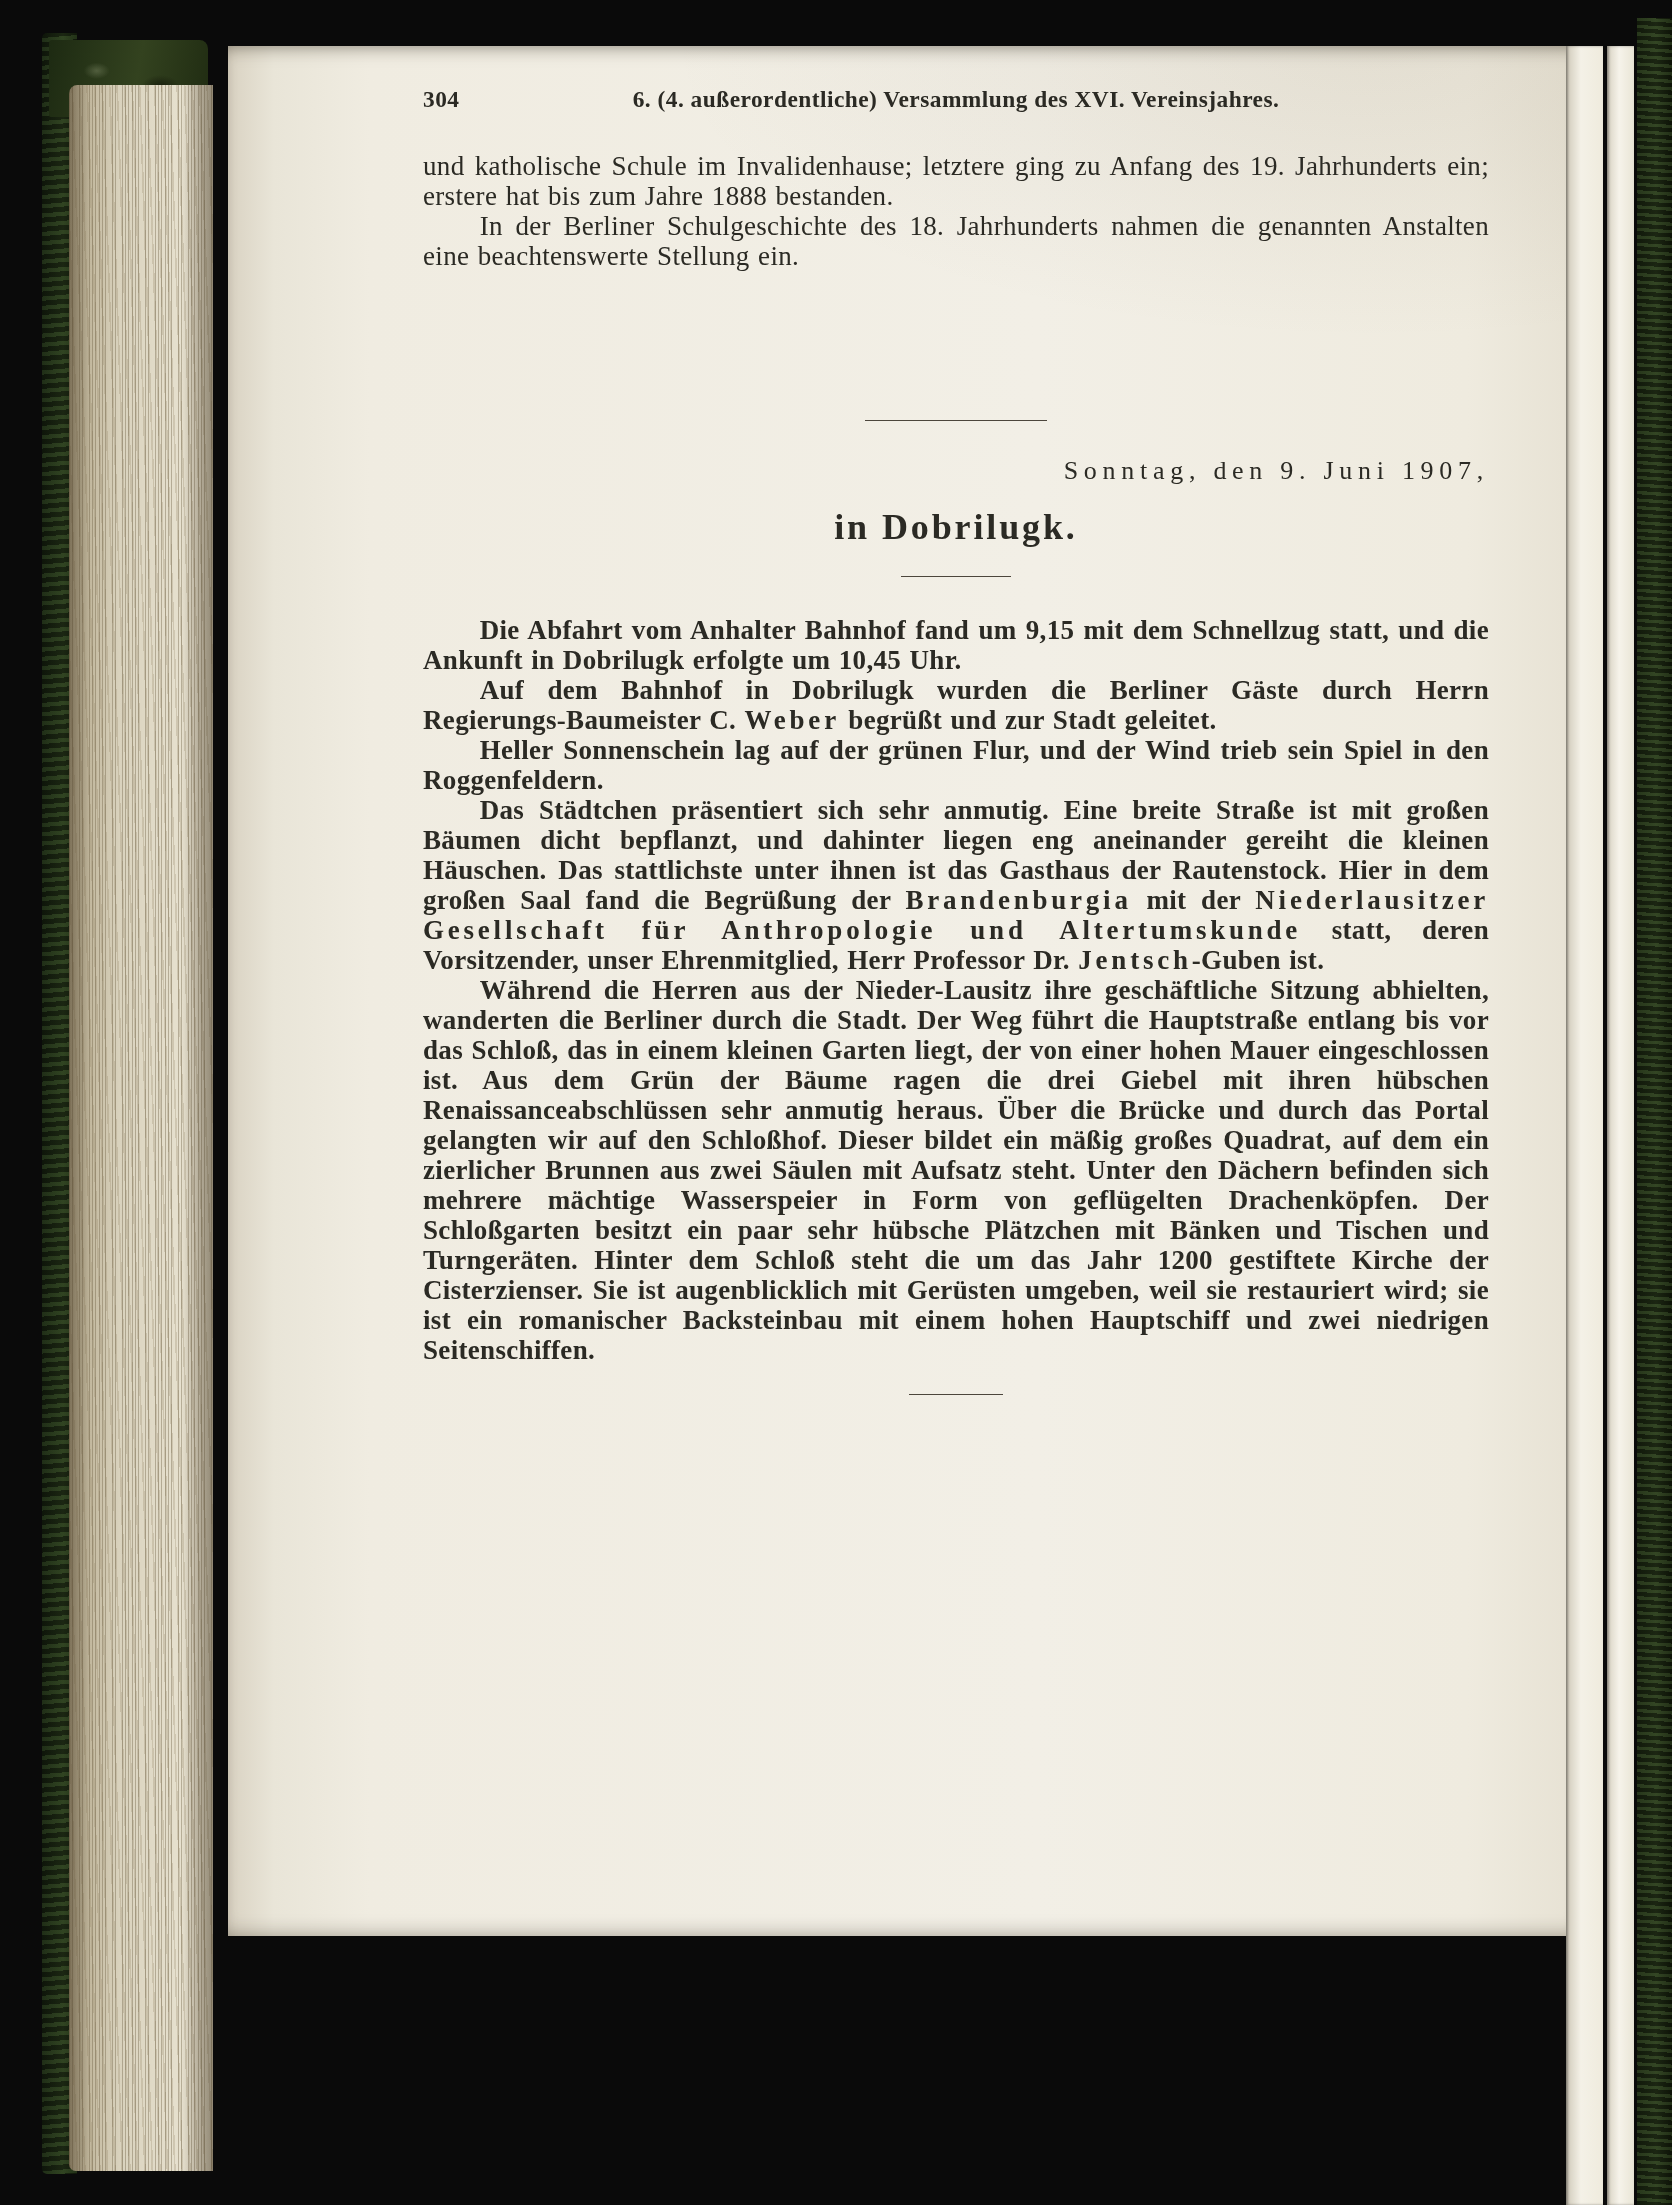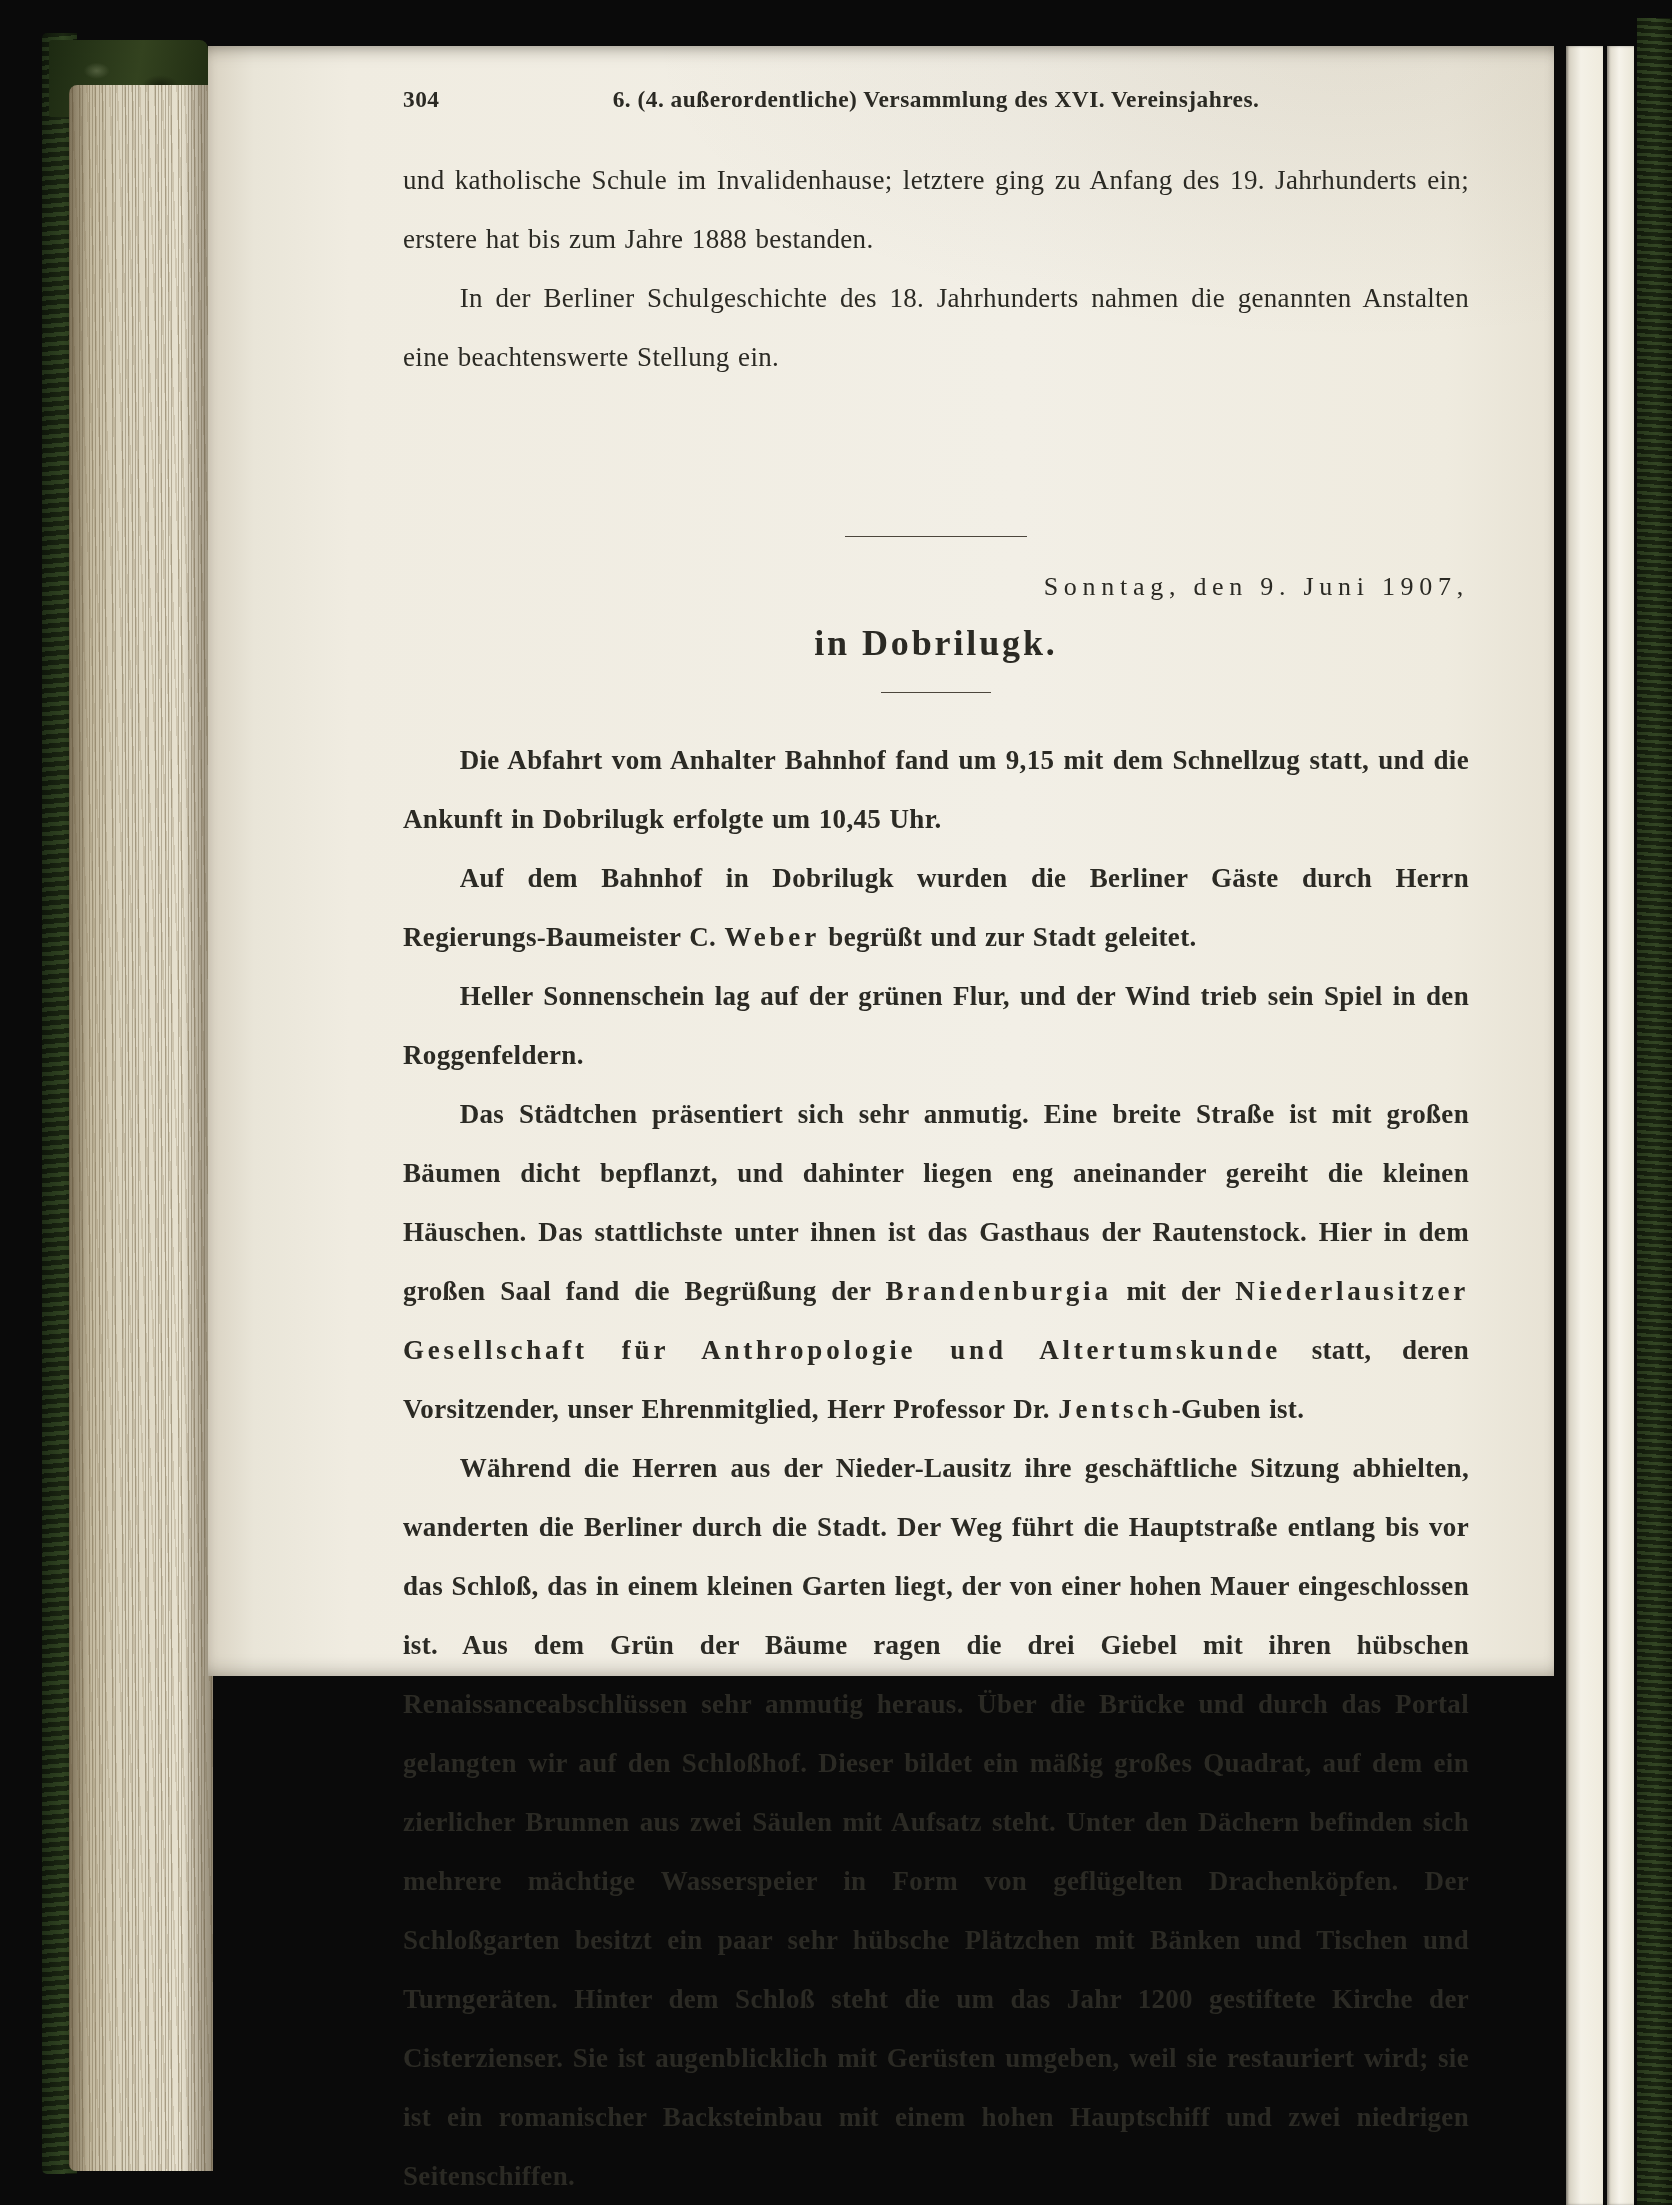--- a/index.html
+++ b/index.html
@@ -39,35 +39,35 @@
       linear-gradient(90deg, rgba(60,48,30,.45) 0, rgba(60,48,30,0) 22px),
       linear-gradient(90deg, rgba(0,0,0,0) 78%, rgba(70,58,38,.5) 100%),
       repeating-linear-gradient(90deg, rgba(104,90,62,.38) 0 0.8px, rgba(0,0,0,0) 0.8px 3.3px),
       repeating-linear-gradient(88deg, rgba(140,124,92,.25) 0 1.7px, rgba(0,0,0,0) 1.7px 7.5px),
       linear-gradient(90deg, #b3a789, #d9d2bd 35%, #e7e1cf 80%, #ded7c3);
     border-radius: 8.4px 0 0 6.7px;
   }
 
   
   .page {
-    position: absolute; left: 208px; top: 46px; width: 1346px; height: 1630px;
+    position: absolute; left: 228px; top: 46px; width: 1346px; height: 1890px;
     background:
       radial-gradient(1004px 418px at 85% 0%, rgba(120,105,80,.10), transparent 70%),
       linear-gradient(90deg, #d9d2c2 0, #e9e5d8 46px, var(--paper, #f0ece1) 142px, #f2efe6 60%, #efebdf 92%, #e7e2d4 100%),
       #f0ece1;
     box-shadow: inset 0 11.7px 18.4px -11.7px rgba(40,32,18,.55), inset 0 -13.4px 20px -13.4px rgba(40,32,18,.4);
   }
   .content { position: absolute; left: 195px; top: 40px; width: 1066px; color: var(--ink, #2b2a24); }
 
   
   .running-head { position: relative; text-align: center; font-size: 23.4px; font-weight: 700; letter-spacing: .02em; }
   .pagenum { position: absolute; left: 0; top: 0; }
 
   
-  .intro, .bodytext { text-align: justify; font-size: 27px; line-height: 59px; letter-spacing: .012em; word-spacing: .05em; }
+  .intro, .bodytext { text-align: justify; font-size: 27px; line-height: 30px; letter-spacing: .012em; word-spacing: .05em; }
   .intro { margin-top: 38px; }
   .bodytext { margin-top: 38px; font-weight: bold; }
   .intro p, .bodytext p { margin: 0; }
   .intro p.indent, .bodytext p.indent { text-indent: 2.1em; }
   .spaced { letter-spacing: .14em; }
 
   
   .rule { border: 0; border-top: 1.7px solid #4c463c; margin-left: auto; margin-right: auto; }
   .rule-1 { width: 182px; margin-top: 149px; }
   .rule-2 { width: 110px; margin-top: 28.4px; }

